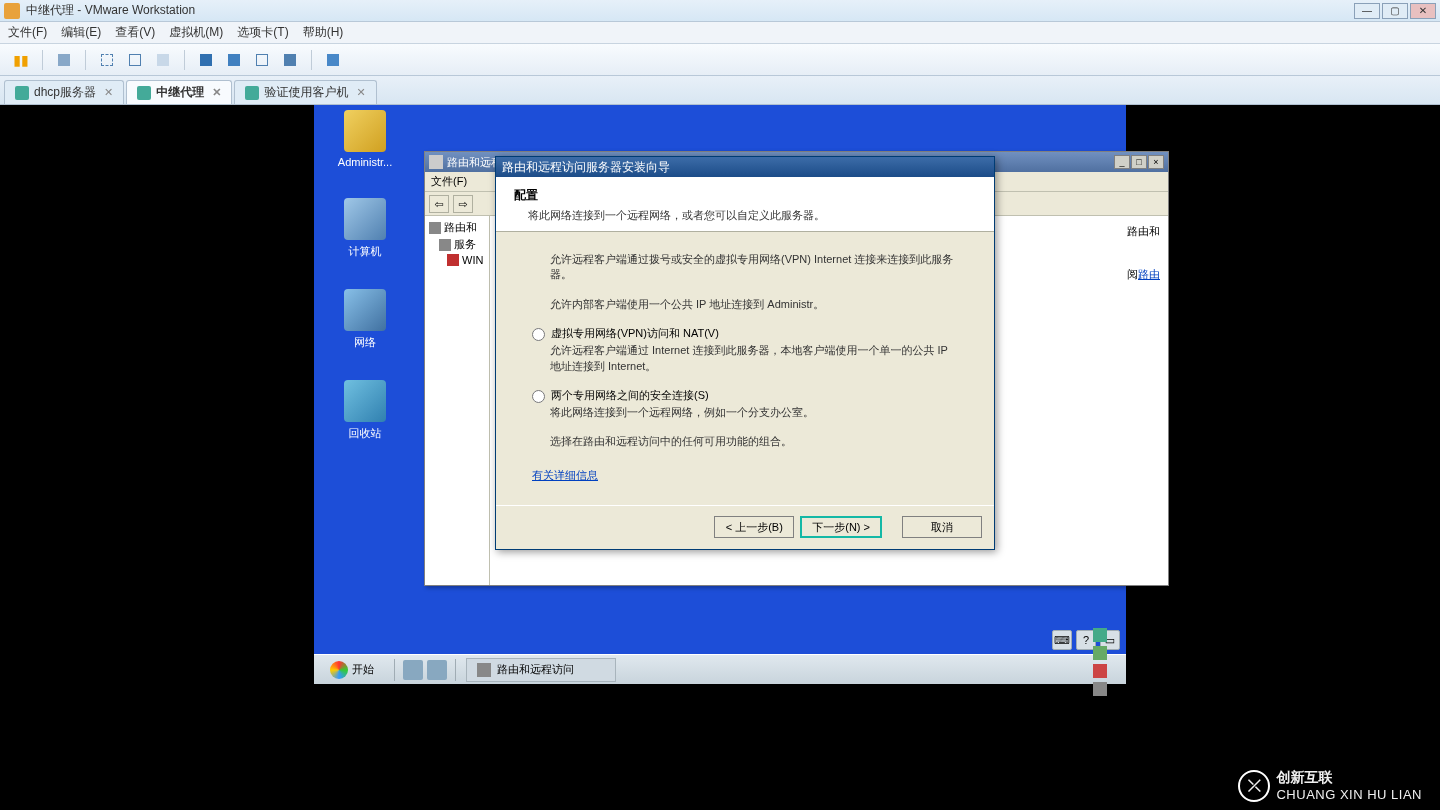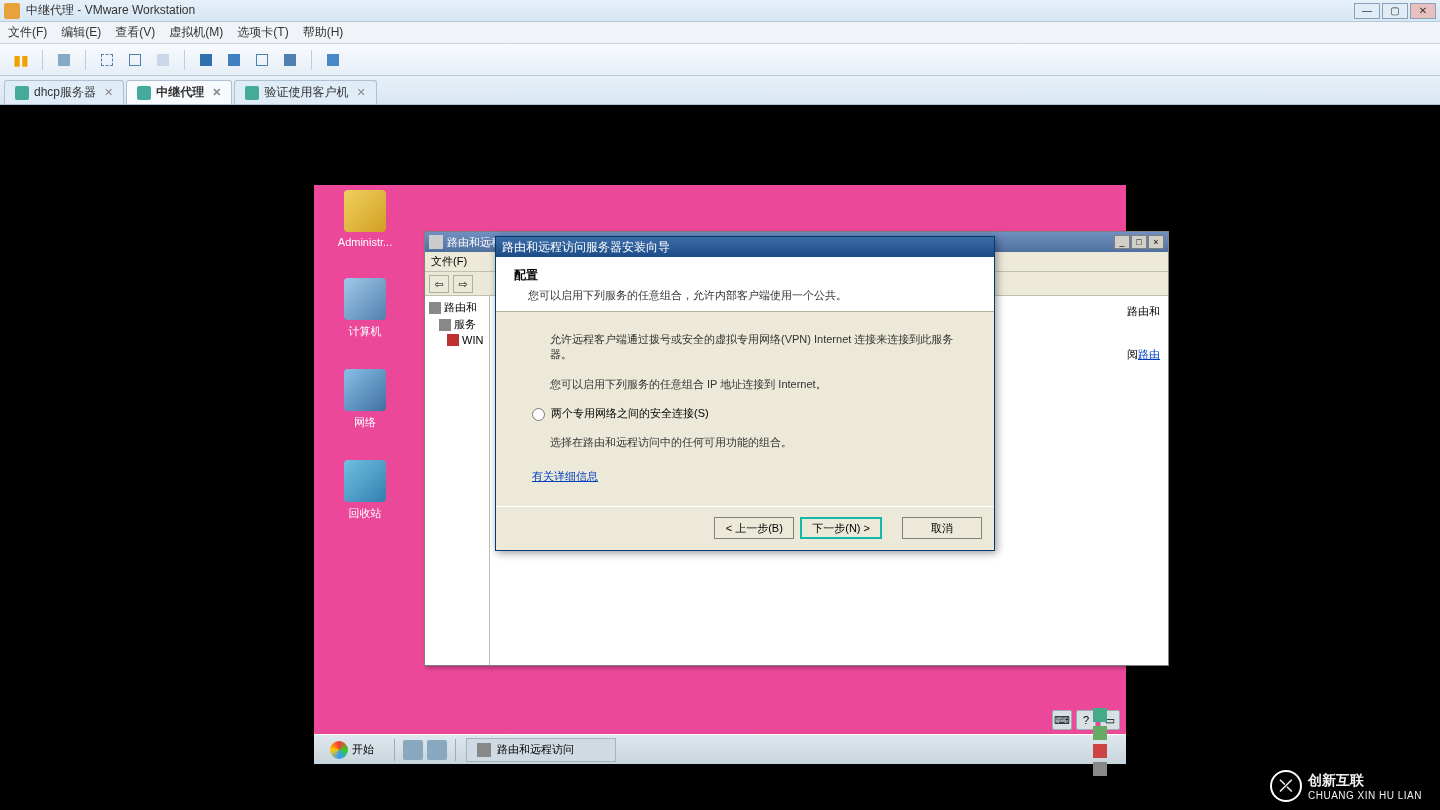--- a/index.html
+++ b/index.html
@@ -26,21 +26,21 @@
 
 
 .vmw-tabs { height: 29px; background: linear-gradient(to bottom, #e8f0f8, #d8e6f2); border-bottom: 1px solid #b0c0d0; display: flex; align-items: end; padding: 0 4px; }
 .vmw-tab { display: flex; align-items: center; padding: 4px 10px; font-size: 12px; color: #333; border: 1px solid #b0c0d0; border-bottom: none; background: #e0ecf6; margin-right: 2px; border-radius: 3px 3px 0 0; height: 24px; }
 .vmw-tab.active { background: #f8fbfe; font-weight: bold; }
 .vmw-tab .tab-icon { width: 14px; height: 14px; background: #4a9; margin-right: 5px; border-radius: 2px; }
 .vmw-tab .close-x { margin-left: 8px; color: #888; font-size: 11px; }
 
 
 .guest-area { position: absolute; left: 0; right: 0; top: 105px; bottom: 0; background: #000; display: flex; justify-content: center; }
-.guest-desktop { width: 812px; height: 579px; background: #ec4899; position: relative; margin-top: 80px; }
+.guest-desktop { width: 812px; height: 579px; background: #1d4ed8; position: relative; }
 
 
 .desktop-icons { position: absolute; left: 15px; top: 5px; width: 80px; }
 .dicon { width: 72px; text-align: center; margin-bottom: 30px; font-size: 11px; color: #fff; }
 .dicon .img { width: 42px; height: 42px; margin: 0 auto 4px; border-radius: 4px; }
 .folder-icon { background: linear-gradient(135deg, #f0d060, #d0a020); }
 .computer-icon { background: linear-gradient(135deg, #a0c8e8, #5080b0); }
 .network-icon { background: linear-gradient(135deg, #88c0e8, #4070a0); }
 .recycle-icon { background: linear-gradient(135deg, #70c0e0, #3080b0); border-radius: 50% 50% 40% 40%; }
 
@@ -233,34 +233,42 @@
         </div>
       </div>
     </div>
 
     <div class="wizard">
       <div class="wizard-title">
         <span>路由和远程访问服务器安装向导</span>
       </div>
       <div class="wizard-header">
         <div class="h1">配置</div>
-        <div class="h2">您可以启用下列服务的任意组合，允许内部客户端使用一个公共。</div>
+        <div class="h2">将此网络连接到一个远程网络，或者您可以自定义此服务器。</div>
       </div>
       <div class="wizard-body">
         <div class="radio-group">
           <div class="radio-desc">允许远程客户端通过拨号或安全的虚拟专用网络(VPN) Internet 连接来连接到此服务器。</div>
         </div>
         <div class="radio-group">
-          <div class="radio-desc">您可以启用下列服务的任意组合 IP 地址连接到 Internet。</div>
+          <div class="radio-desc">允许内部客户端使用一个公共 IP 地址连接到 Administr。</div>
+        </div>
+        <div class="radio-group">
+          <label class="radio-line">
+              <input type="radio" name="cfg" style="">
+              <span>虚拟专用网络(VPN)访问和 NAT(V)</span>
+            </label>
+          <div class="radio-desc">允许远程客户端通过 Internet 连接到此服务器，本地客户端使用一个单一的公共 IP 地址连接到 Internet。</div>
         </div>
         <div class="radio-group">
           <label class="radio-line">
               <input type="radio" name="cfg" style="">
               <span>两个专用网络之间的安全连接(S)</span>
             </label>
+          <div class="radio-desc">将此网络连接到一个远程网络，例如一个分支办公室。</div>
         </div>
         <div class="radio-group">
           <div class="radio-desc">选择在路由和远程访问中的任何可用功能的组合。</div>
         </div>
         <span class="wizard-link">有关详细信息</span>
       </div>
       <div class="wizard-footer">
         <button>&lt; 上一步(B)</button>
         <button class="default">下一步(N) &gt;</button>
         <button style="margin-left:14px">取消</button>
@@ -297,15 +305,15 @@
       </div>
     </div>
 
   </div>
 </div>
 
 <div class="brand-logo">
   <div class="logo-mark">⤫</div>
   <div>
     <div style="font-weight:bold">创新互联</div>
-    <div style="font-size:10px;letter-spacing:0.5px">CHUANG XIN HU LIAN</div>
+    <div style="font-size:13px;letter-spacing:0.5px">CHUANG XIN HU LIAN</div>
   </div>
 </div>
 
 </body></html>

